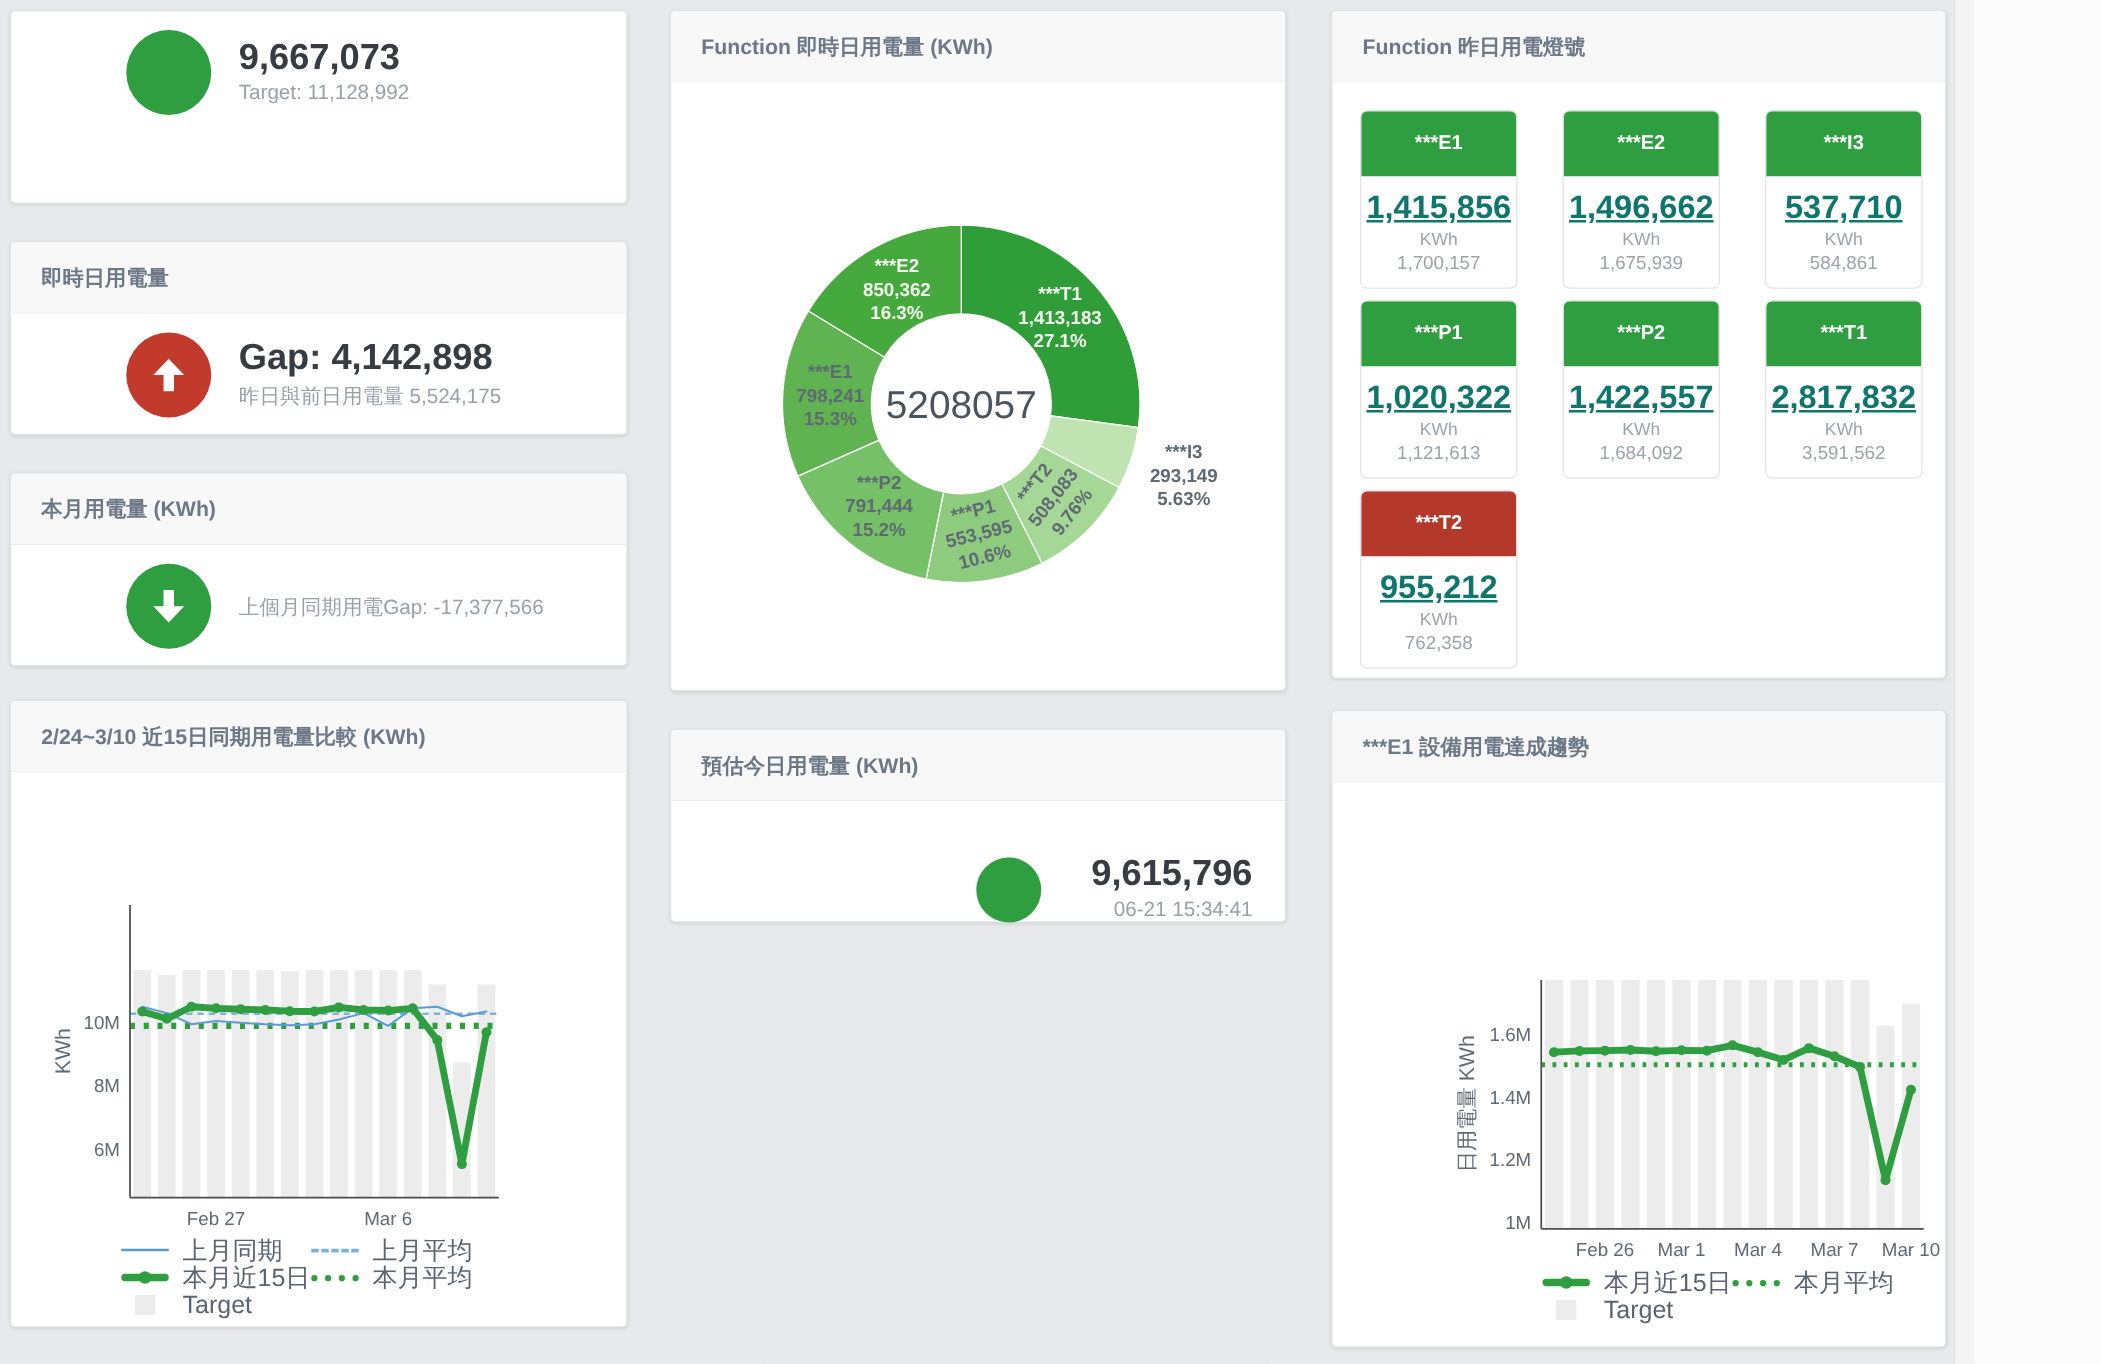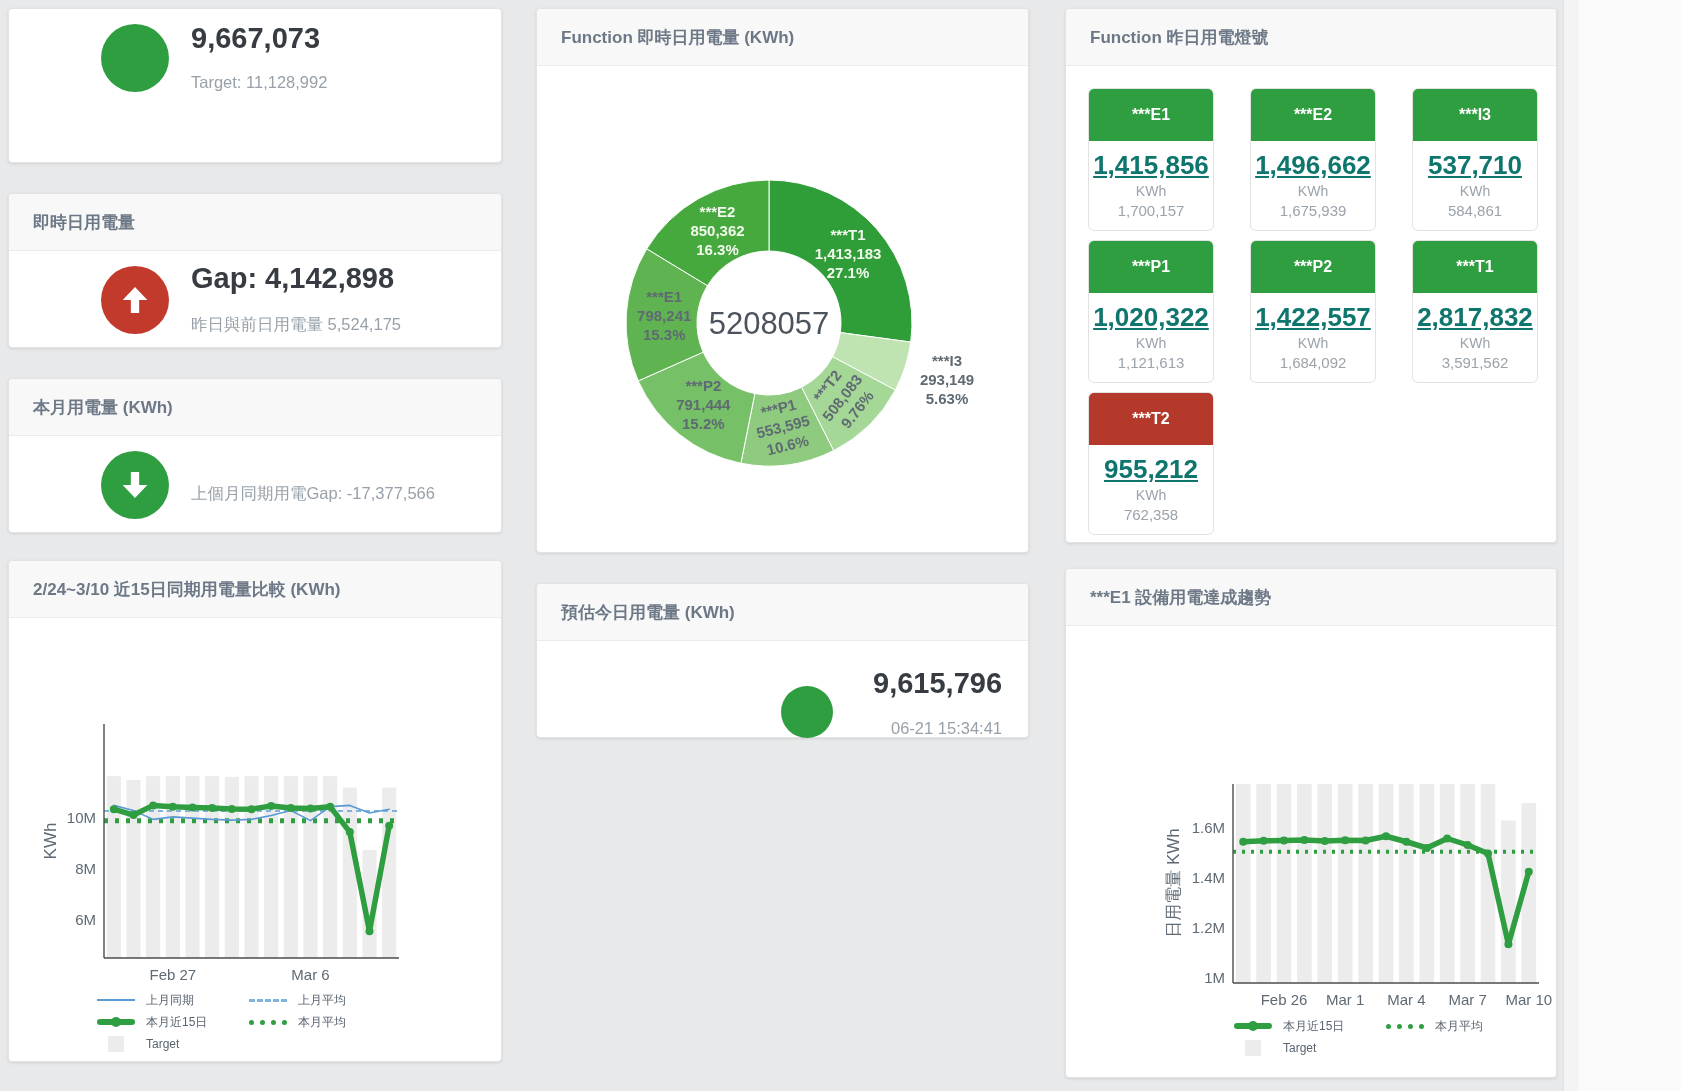--- a/index.html
+++ b/index.html
@@ -12,40 +12,40 @@
     box-shadow:0 1px 3px rgba(0,0,0,.10); }
   .chead { height:57px; padding:17px 24px; font-size:17px; font-weight:700; color:#6d7887;
     background:#f8f8f8; border-bottom:1px solid #ebebeb; border-radius:4px 4px 0 0; white-space:nowrap; overflow:hidden; }
   
   .kbody { display:flex; align-items:center; height:97px; gap:22px; padding-left:92px; }
   .kicon { width:68px; height:68px; border-radius:50%; flex:0 0 auto;
     display:flex; align-items:center; justify-content:center; }
   .kicon.green { background:#2f9e41; } .kicon.red { background:#c13a2c; }
   .kicon svg { width:40px; height:40px; fill:#fff; }
   .kval { font-size:29px; font-weight:700; color:#363c42; line-height:1.1; }
-  .ksub { font-size:16.5px; color:#98a1a9; margin-top:19px; }
+  .ksub { font-size:16.5px; color:#98a1a9; margin-top:3px; }
   
   .ebody { display:flex; align-items:flex-end; height:97px; gap:40px; padding-left:244px; }
   .eicon { width:52px; height:52px; border-radius:50%; background:#2f9e41; flex:0 0 auto; }
   .etx { text-align:right; }
   
   .tiles { display:grid; grid-template-columns:repeat(3,126px); column-gap:36px; row-gap:9px; padding:22px; }
   .tile { border:1px solid #e2e2e2; border-radius:6px; overflow:hidden; text-align:center; background:#fff; }
   .tile .th { height:52px; line-height:52px; color:#fff; font-weight:700; font-size:16px; }
   .tile.green .th { background:#2f9e41; } .tile.red .th { background:#b5392b; }
   .tile .tv { font-size:26px; font-weight:700; color:#0f766e; margin-top:9px;text-decoration:underline; }
   .tile .tu { font-size:14px; color:#9ba3ab; margin-top:2px; }
   .tile .tt { font-size:15px; color:#9ba3ab; margin:3px 0 11px; }
   
   svg text.tick { font-size:15px; fill:#5f6a74; }
   svg text.yl { font-size:17px; fill:#5f6a74; }
   svg text.dlab { font-size:15px; font-weight:600; }
   svg text.dcenter { font-size:31px; fill:#4b545c; text-anchor:middle; }
   
-  .legend { position:absolute; font-size:12px; color:#5a6470; }
+  .legend { position:absolute; font-size:20px; color:#5a6470; }
   .lrow { display:flex; align-items:center; height:22px; }
   .litem { display:flex; align-items:center; gap:11px; width:152px; cursor:pointer; }
   .sw { width:38px; display:inline-flex; justify-content:center; flex:0 0 auto; }
   .sw.line-blue { border-top:2px solid #5b9bd5; }
   .sw.dash-blue { border-top:3px dashed #7fb2dd; }
   .sw.thick-green { height:6px; background:#2f9e41; border-radius:3px; position:relative; }
   .sw.thick-green::after { content:""; position:absolute; left:14px; top:-2px; width:10px; height:10px;
     border-radius:50%; background:#2f9e41; }
   .sw.dot-green { border-top:5px dotted #2f9e41; }
   .sw.sq-grey span { width:16px; height:16px; background:#ececec; display:block; }

